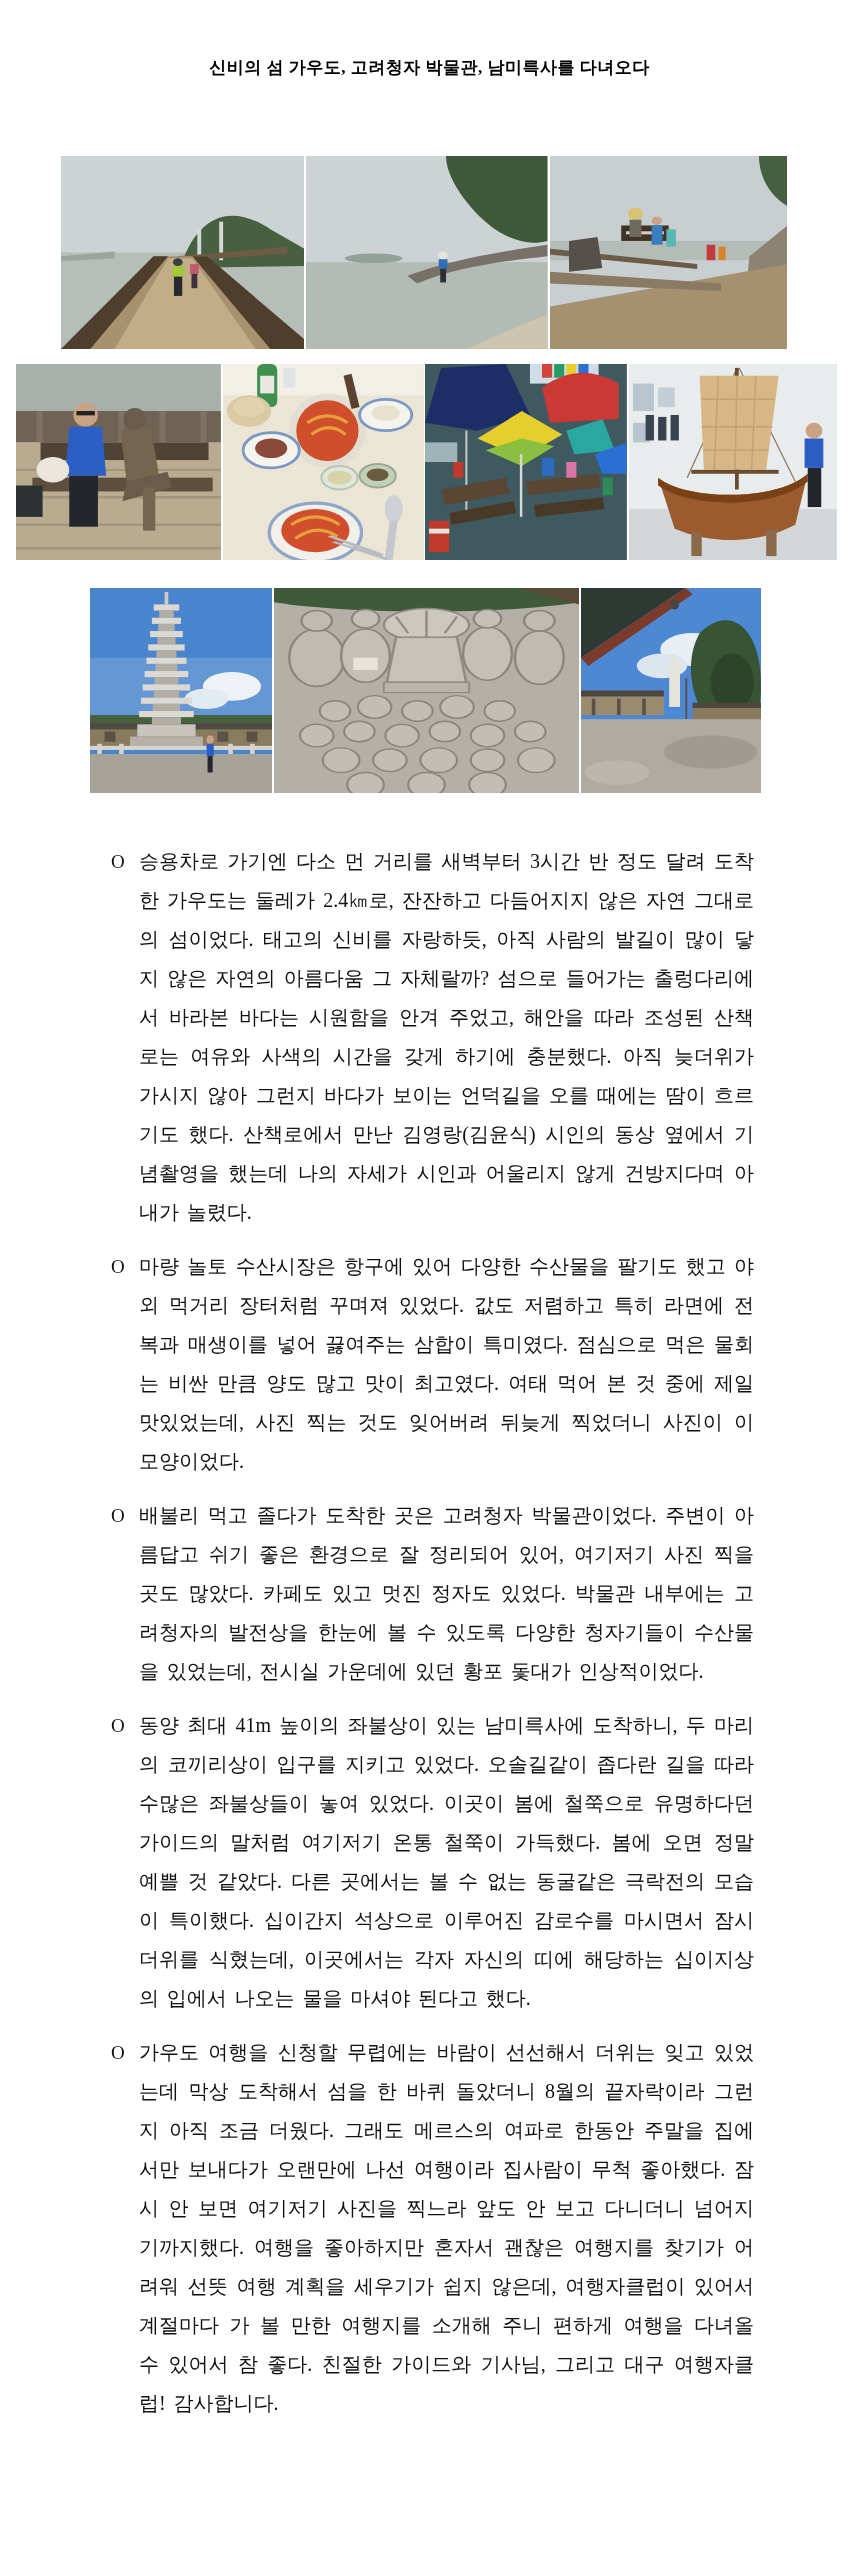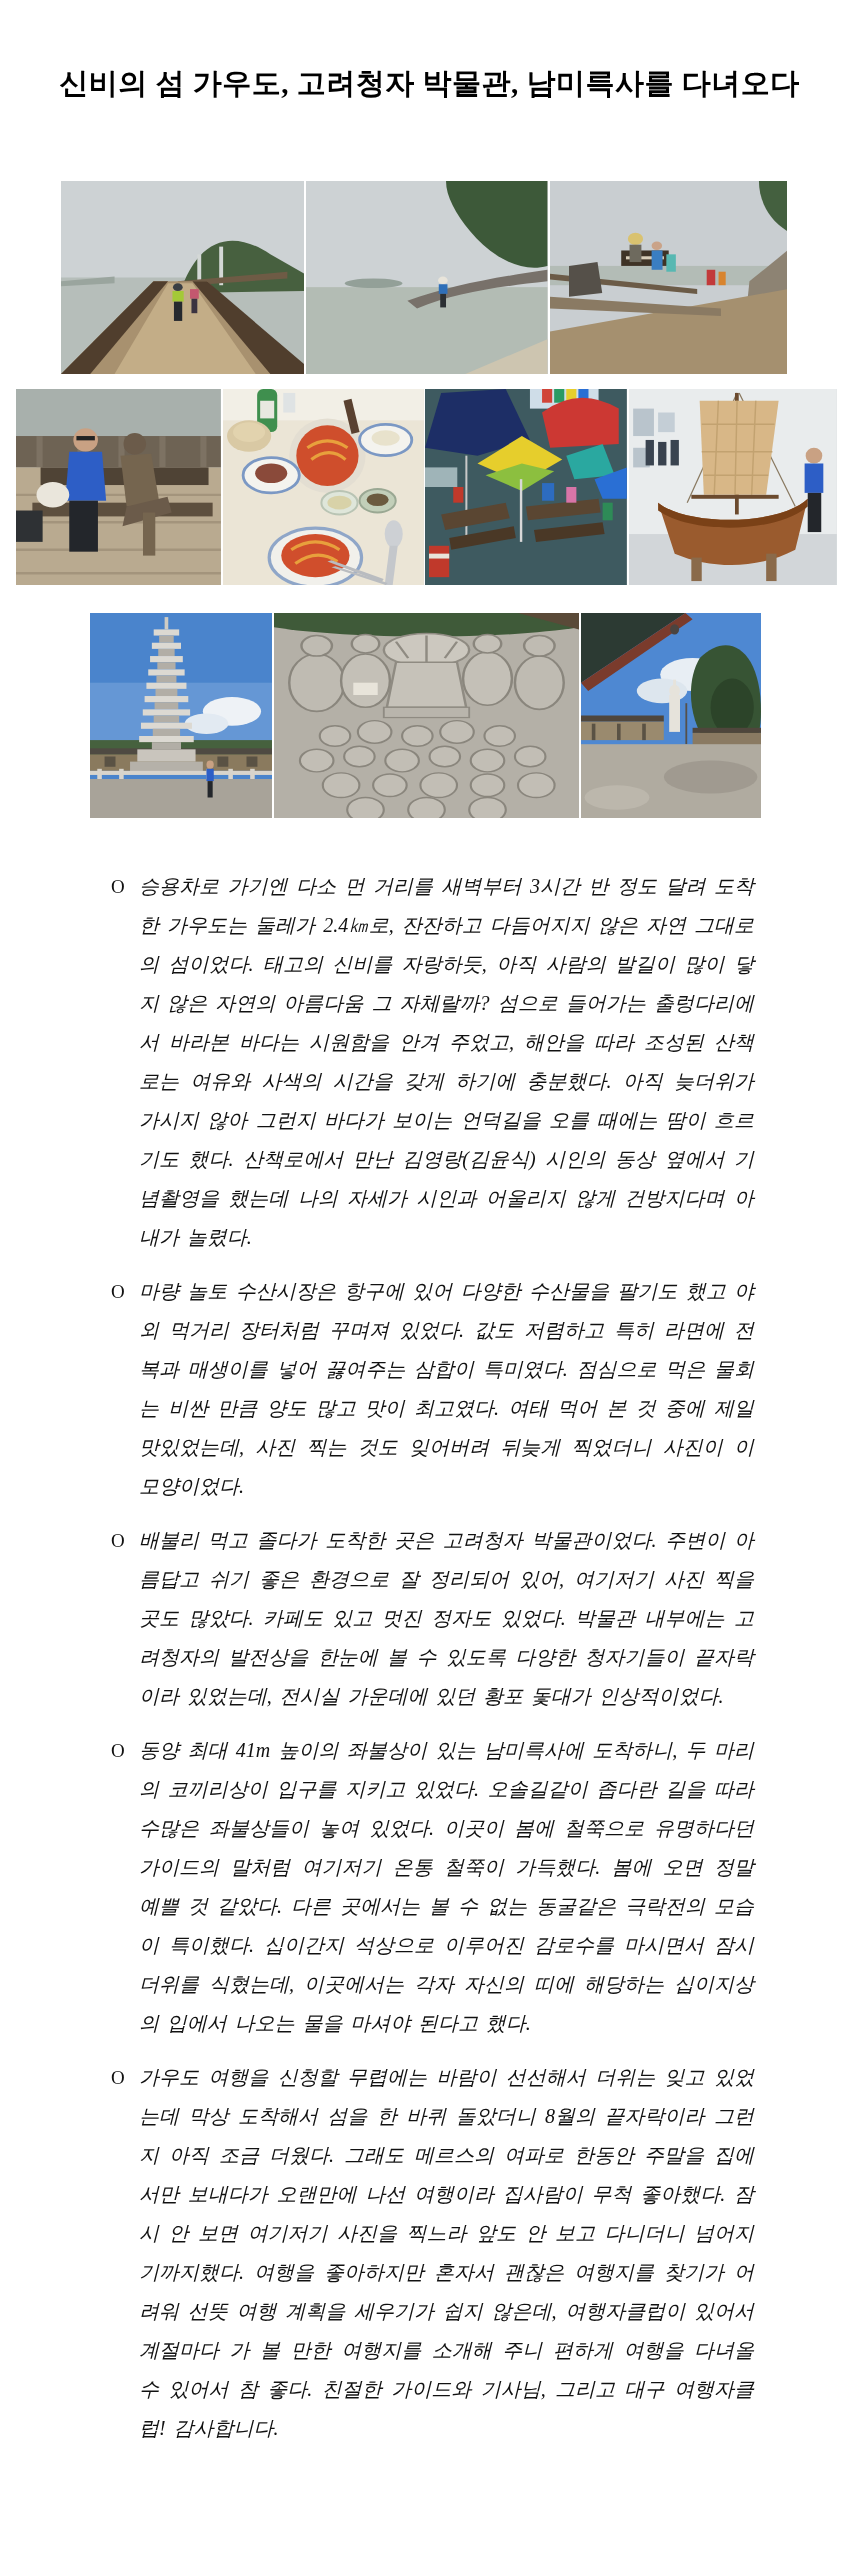--- a/index.html
+++ b/index.html
@@ -2,40 +2,40 @@
 <html lang="ko" style="font-size:15px"><head>
 <meta charset="utf-8">
 <style>
   html,body{margin:0;padding:0;}
   body{
     width:851px;min-height:2576px;background:#ffffff;
     font-family:"Liberation Serif","DejaVu Serif",serif;color:#111;
     position:relative;overflow:hidden;
   }
   .page-title{
-    padding-top:45px;text-align:center;font-weight:bold;font-size:29px;
+    padding-top:45px;text-align:center;font-weight:bold;font-size:17px;
     letter-spacing:0.5px;color:#000;padding-left:8px;
   }
   .photo-row{display:flex;gap:1.9px;}
   .photo-row figure{margin:0;overflow:hidden;background:#ddd;}
   .photo-row svg{display:block;width:100%;height:100%;}
   .row1{margin:77px 0 0 61px;width:726px;height:193px;}
   .row1 .p1{width:244px;} .row1 .p2{width:242px;} .row1 .p3{width:238px;}
   .row2{margin:15px 0 0 16px;width:821px;height:196px;}
   .row2 .p1{width:205px;} .row2 .p2{width:201px;} .row2 .p3{width:202px;} .row2 .p4{width:208px;}
   .row3{margin:28px 0 0 90px;width:672px;height:205px;}
   .row3 .p1{width:182px;} .row3 .p2{width:305px;} .row3 .p3{width:180px;}
   .content{margin:49px 0 0 111px;width:643px;}
   .para{display:flex;margin:0 0 15px 0;}
   .bullet{
     flex:0 0 28px;width:28px;font-size:19px;line-height:39px;color:#111;
   }
   .ptext{
     flex:1;margin:0;font-size:20px;line-height:39px;text-align:justify;
-    word-spacing:2.8px;color:#111;font-style:italic;
+    word-spacing:2.8px;color:#111;
   }
 </style>
 </head>
 <body>
 
 <h1 class="page-title">신비의 섬 가우도, 고려청자 박물관, 남미륵사를 다녀오다</h1>
 
 <div class="photo-row row1">
   <figure class="p1" title="photo-gaudo-boardwalk-bridge">
     <svg viewBox="0 0 100 100" preserveAspectRatio="none">
@@ -323,21 +323,21 @@
   <div class="para">
     <span class="bullet">O</span>
     <p class="ptext">승용차로 가기엔 다소 먼 거리를 새벽부터 3시간 반 정도 달려 도착한 가우도는 둘레가 2.4㎞로, 잔잔하고 다듬어지지 않은 자연 그대로의 섬이었다. 태고의 신비를 자랑하듯, 아직 사람의 발길이 많이 닿지 않은 자연의 아름다움 그 자체랄까? 섬으로 들어가는 출렁다리에서 바라본 바다는 시원함을 안겨 주었고, 해안을 따라 조성된 산책로는 여유와 사색의 시간을 갖게 하기에 충분했다. 아직 늦더위가 가시지 않아 그런지 바다가 보이는 언덕길을 오를 때에는 땀이 흐르기도 했다. 산책로에서 만난 김영랑(김윤식) 시인의 동상 옆에서 기념촬영을 했는데 나의 자세가 시인과 어울리지 않게 건방지다며 아내가 놀렸다.</p>
   </div>
   <div class="para">
     <span class="bullet">O</span>
     <p class="ptext">마량 놀토 수산시장은 항구에 있어 다양한 수산물을 팔기도 했고 야외 먹거리 장터처럼 꾸며져 있었다. 값도 저렴하고 특히 라면에 전복과 매생이를 넣어 끓여주는 삼합이 특미였다. 점심으로 먹은 물회는 비싼 만큼 양도 많고 맛이 최고였다. 여태 먹어 본 것 중에 제일 맛있었는데, 사진 찍는 것도 잊어버려 뒤늦게 찍었더니 사진이 이 모양이었다.</p>
   </div>
   <div class="para">
     <span class="bullet">O</span>
-    <p class="ptext">배불리 먹고 졸다가 도착한 곳은 고려청자 박물관이었다. 주변이 아름답고 쉬기 좋은 환경으로 잘 정리되어 있어, 여기저기 사진 찍을 곳도 많았다. 카페도 있고 멋진 정자도 있었다. 박물관 내부에는 고려청자의 발전상을 한눈에 볼 수 있도록 다양한 청자기들이 끝자락이라 있었는데, 전시실 가운데에 있던 황포 돛대가 인상적이었다.</p>
+    <p class="ptext">배불리 먹고 졸다가 도착한 곳은 고려청자 박물관이었다. 주변이 아름답고 쉬기 좋은 환경으로 잘 정리되어 있어, 여기저기 사진 찍을 곳도 많았다. 카페도 있고 멋진 정자도 있었다. 박물관 내부에는 고려청자의 발전상을 한눈에 볼 수 있도록 다양한 청자기들이 수산물을 있었는데, 전시실 가운데에 있던 황포 돛대가 인상적이었다.</p>
   </div>
   <div class="para">
     <span class="bullet">O</span>
     <p class="ptext">동양 최대 41m 높이의 좌불상이 있는 남미륵사에 도착하니, 두 마리의 코끼리상이 입구를 지키고 있었다. 오솔길같이 좁다란 길을 따라 수많은 좌불상들이 놓여 있었다. 이곳이 봄에 철쭉으로 유명하다던 가이드의 말처럼 여기저기 온통 철쭉이 가득했다. 봄에 오면 정말 예쁠 것 같았다. 다른 곳에서는 볼 수 없는 동굴같은 극락전의 모습이 특이했다. 십이간지 석상으로 이루어진 감로수를 마시면서 잠시 더위를 식혔는데, 이곳에서는 각자 자신의 띠에 해당하는 십이지상의 입에서 나오는 물을 마셔야 된다고 했다.</p>
   </div>
   <div class="para">
     <span class="bullet">O</span>
     <p class="ptext">가우도 여행을 신청할 무렵에는 바람이 선선해서 더위는 잊고 있었는데 막상 도착해서 섬을 한 바퀴 돌았더니 8월의 끝자락이라 그런지 아직 조금 더웠다. 그래도 메르스의 여파로 한동안 주말을 집에서만 보내다가 오랜만에 나선 여행이라 집사람이 무척 좋아했다. 잠시 안 보면 여기저기 사진을 찍느라 앞도 안 보고 다니더니 넘어지기까지했다. 여행을 좋아하지만 혼자서 괜찮은 여행지를 찾기가 어려워 선뜻 여행 계획을 세우기가 쉽지 않은데, 여행자클럽이 있어서 계절마다 가 볼 만한 여행지를 소개해 주니 편하게 여행을 다녀올 수 있어서 참 좋다. 친절한 가이드와 기사님, 그리고 대구 여행자클럽! 감사합니다.</p>
   </div>
 </section>

